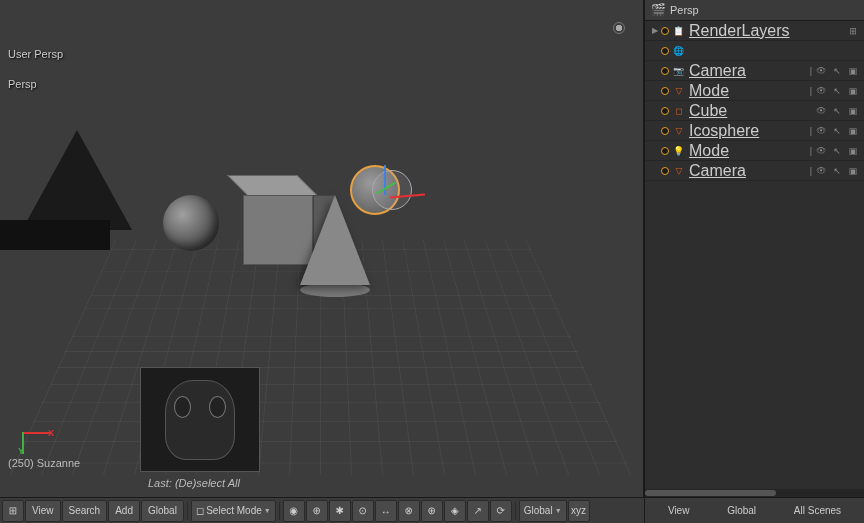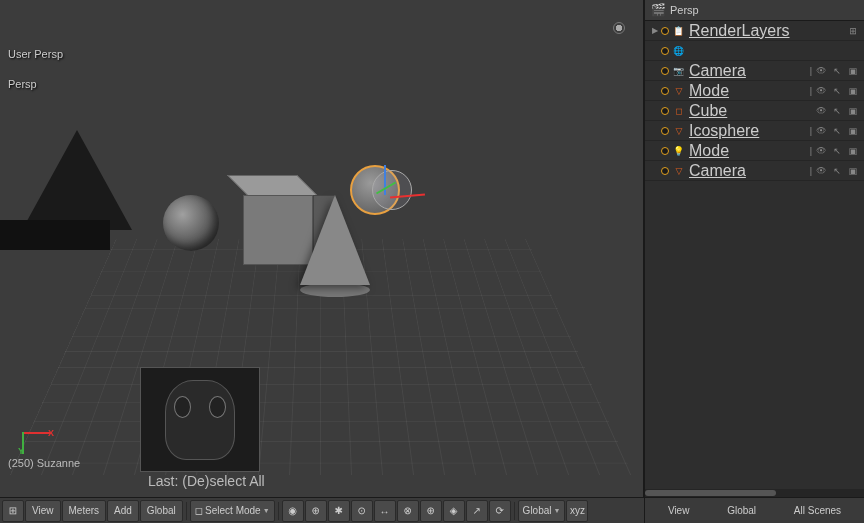--- a/index.html
+++ b/index.html
@@ -313,21 +313,22 @@
       border-radius: 50%;
       border: 1px solid #777;
       background: #222;
     }
 
     .last-op-label {
       position: absolute;
       bottom: 8px;
       left: 148px;
       color: #bbb;
-      font-size: 14px;
+      font-size: 11px;
+      font-style: italic;
     }
 
     
     .outliner {
       width: 220px;
       background: #2e2e2e;
       display: flex;
       flex-direction: column;
       border-left: 1px solid #1a1a1a;
     }
@@ -737,21 +738,21 @@
 
   <div class="bottom-toolbar" style="flex:1;">
 
     <div class="toolbar-icon-btn">⊞</div>
 
     <div class="toolbar-btn">
       <span>View</span>
     </div>
 
     <div class="toolbar-btn">
-      <span>Meters</span>
+      <span>Search</span>
     </div>
 
     <div class="toolbar-btn">
       <span>Add</span>
     </div>
 
     <div class="toolbar-btn">
       <span>Global</span>
     </div>
 

